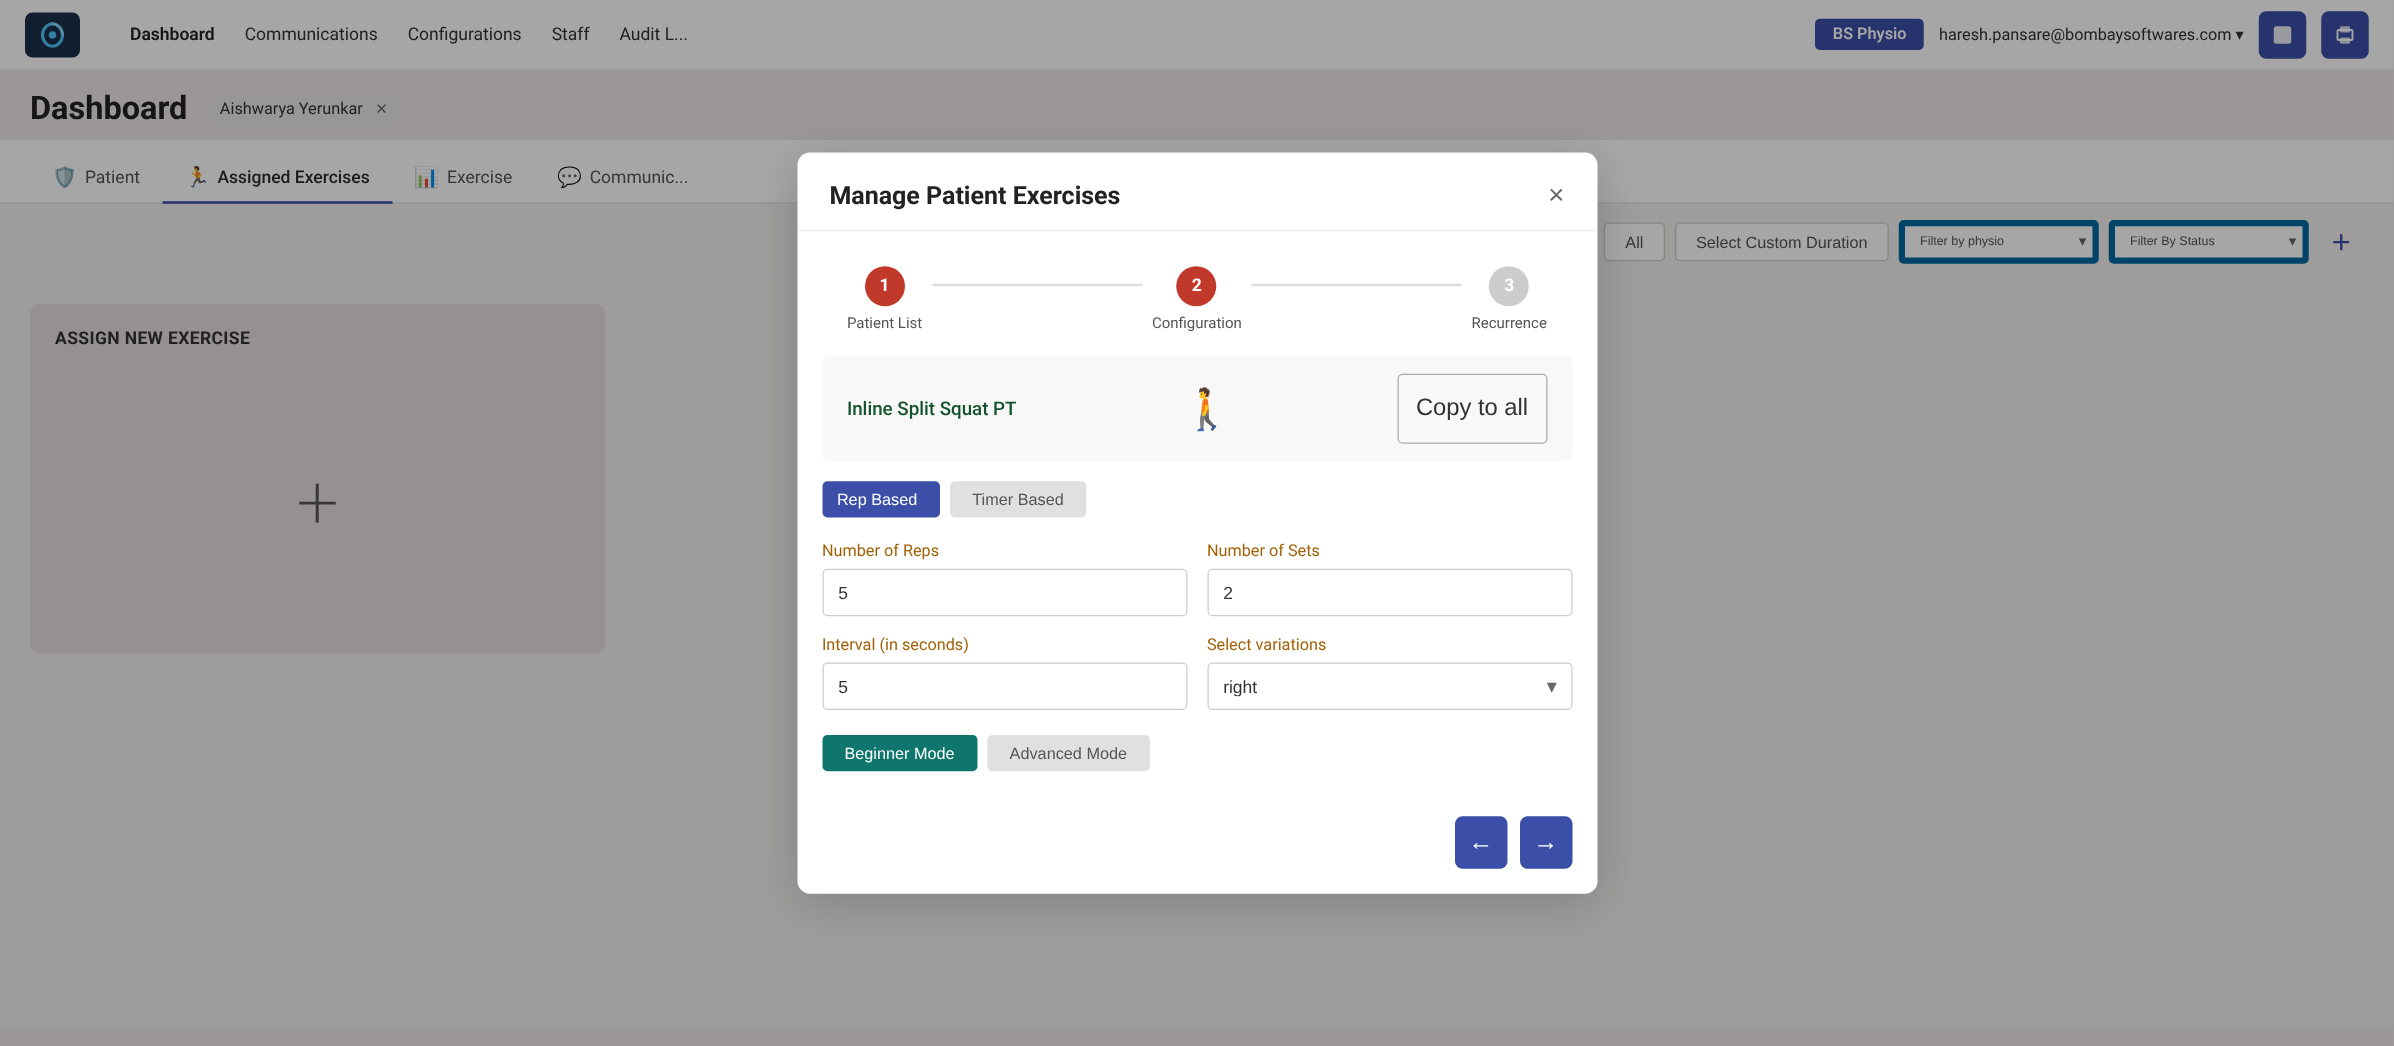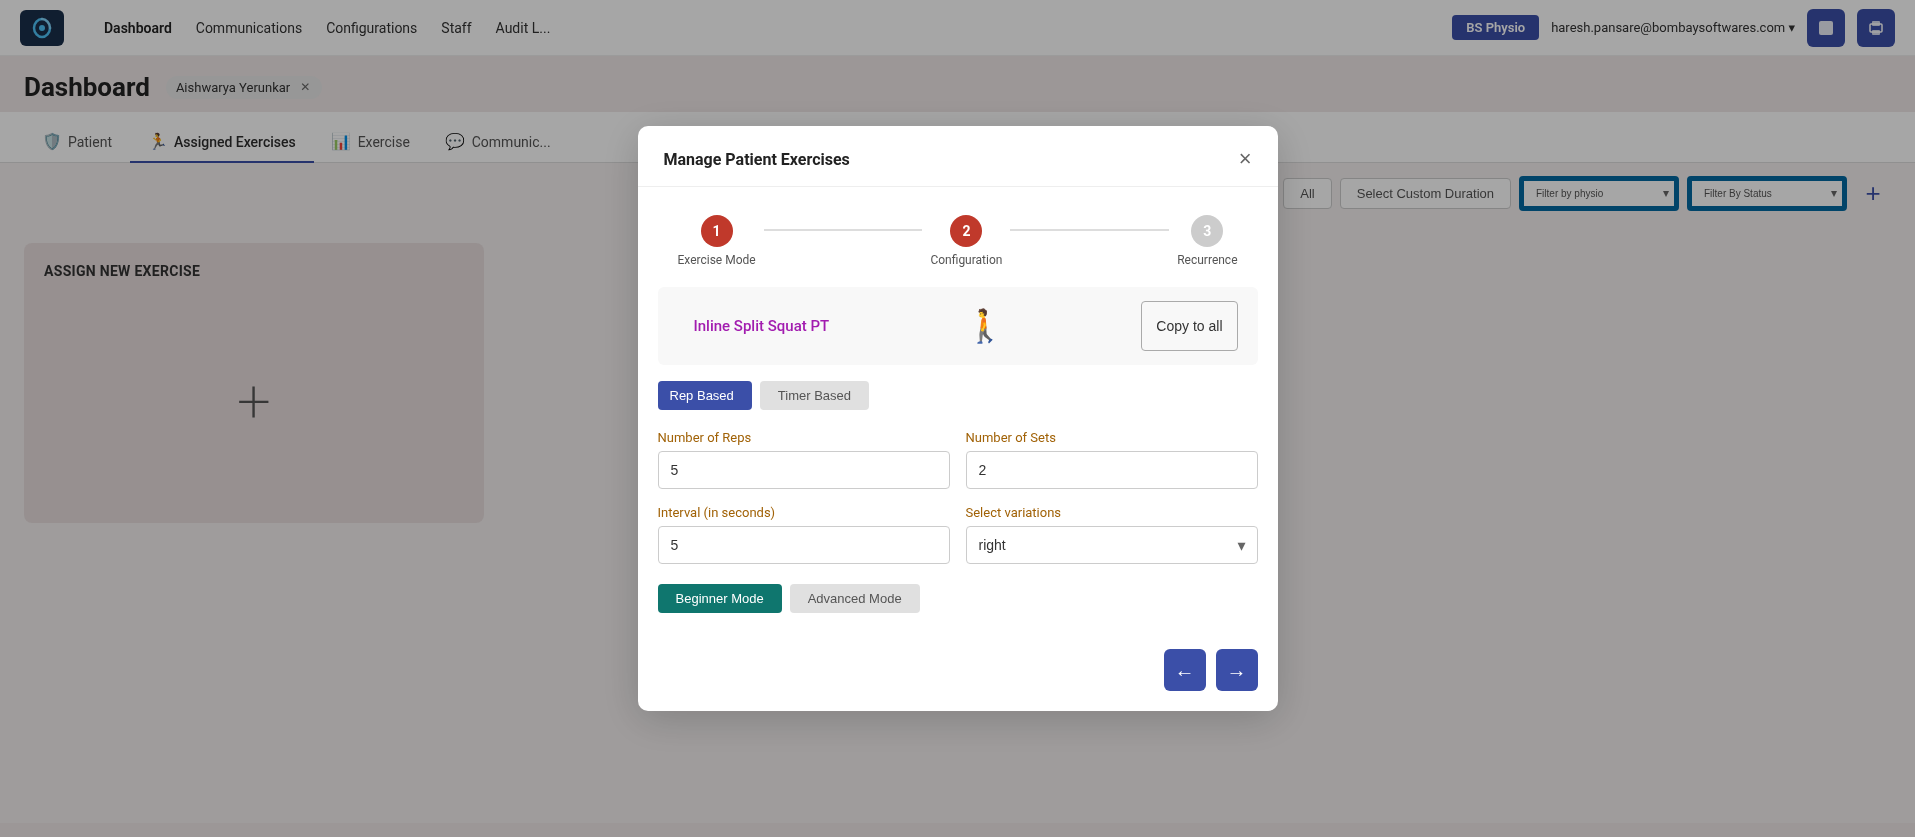--- a/index.html
+++ b/index.html
@@ -82,44 +82,44 @@
       display: flex; align-items: center; justify-content: center;
     }
 
     
     .modal {
       background: #fff; border-radius: 10px; width: 640px; max-height: 90vh; overflow-y: auto; box-shadow: 0 8px 40px rgba(0,0,0,0.18); position: relative;
     }
     .modal-header {
       display: flex; align-items: center; justify-content: space-between; padding: 22px 26px 16px 26px; border-bottom: 1px solid #eee;
     }
-    .modal-title { font-size: 16px; font-weight: 700; color: #222; }
+    .modal-title { font-size: 20px; font-weight: 700; color: #222; }
     .modal-close { background: none; border: none; font-size: 22px; cursor: pointer; color: #666; line-height: 1; }
 
     
     .stepper {
       display: flex; align-items: center; justify-content: center; padding: 28px 40px 20px 40px; gap: 0;
     }
     .step-item { display: flex; flex-direction: column; align-items: center; gap: 6px; }
     .step-circle {
       width: 32px; height: 32px; border-radius: 50%; display: flex; align-items: center; justify-content: center;
       font-size: 14px; font-weight: 700; color: #fff;
     }
     .step-circle.done { background: #c0392b; }
     .step-circle.inactive { background: #ccc; color: #fff; }
     .step-label { font-size: 12px; color: #555; white-space: nowrap; }
     .step-line { flex: 1; height: 2px; background: #ddd; margin: 0 8px; margin-bottom: 22px; min-width: 80px; }
 
     
     .exercise-header {
       display: flex; align-items: center; justify-content: space-between; padding: 14px 20px; background: #f8f8f8; border-radius: 6px; margin: 0 20px 16px 20px;
     }
-    .exercise-name { font-size: 15px; font-weight: 500; color: #a21caf; margin-left: 16px; }
+    .exercise-name { font-size: 15px; font-weight: 500; color: #14532d; }
     .exercise-figure { font-size: 32px; color: #555; }
-    .copy-to-all-btn { background: none; border: 1px solid #aaa; border-radius: 4px; padding: 16px 14px; font-size: 14px; color: #333; cursor: pointer; }
+    .copy-to-all-btn { background: none; border: 1px solid #aaa; border-radius: 4px; padding: 16px 14px; font-size: 19px; color: #333; cursor: pointer; }
 
     
     .type-tabs { display: flex; gap: 8px; margin: 0 20px 20px 20px; }
     .type-tab { padding: 7px 18px; border-radius: 4px; border: none; font-size: 13px; cursor: pointer; font-weight: 500; }
     .type-tab.active-blue { background: #3b4fa8; color: #fff; padding-left: 12px; }
     .type-tab.inactive-gray { background: #e0e0e0; color: #555; }
 
     
     .form-grid { display: grid; grid-template-columns: 1fr 1fr; gap: 16px; padding: 0 20px 20px 20px; }
     .form-group { display: flex; flex-direction: column; gap: 6px; }
@@ -235,21 +235,21 @@
   <div class="modal">
 
     <div class="modal-header">
       <span class="modal-title">Manage Patient Exercises</span>
       <button class="modal-close">×</button>
     </div>
 
     <div class="stepper">
       <div class="step-item">
         <div class="step-circle done">1</div>
-        <span class="step-label">Exercise Mode</span>
+        <span class="step-label">Patient List</span>
       </div>
       <div class="step-line"></div>
       <div class="step-item">
         <div class="step-circle done">2</div>
         <span class="step-label">Configuration</span>
       </div>
       <div class="step-line"></div>
       <div class="step-item">
         <div class="step-circle inactive">3</div>
         <span class="step-label">Recurrence</span>

